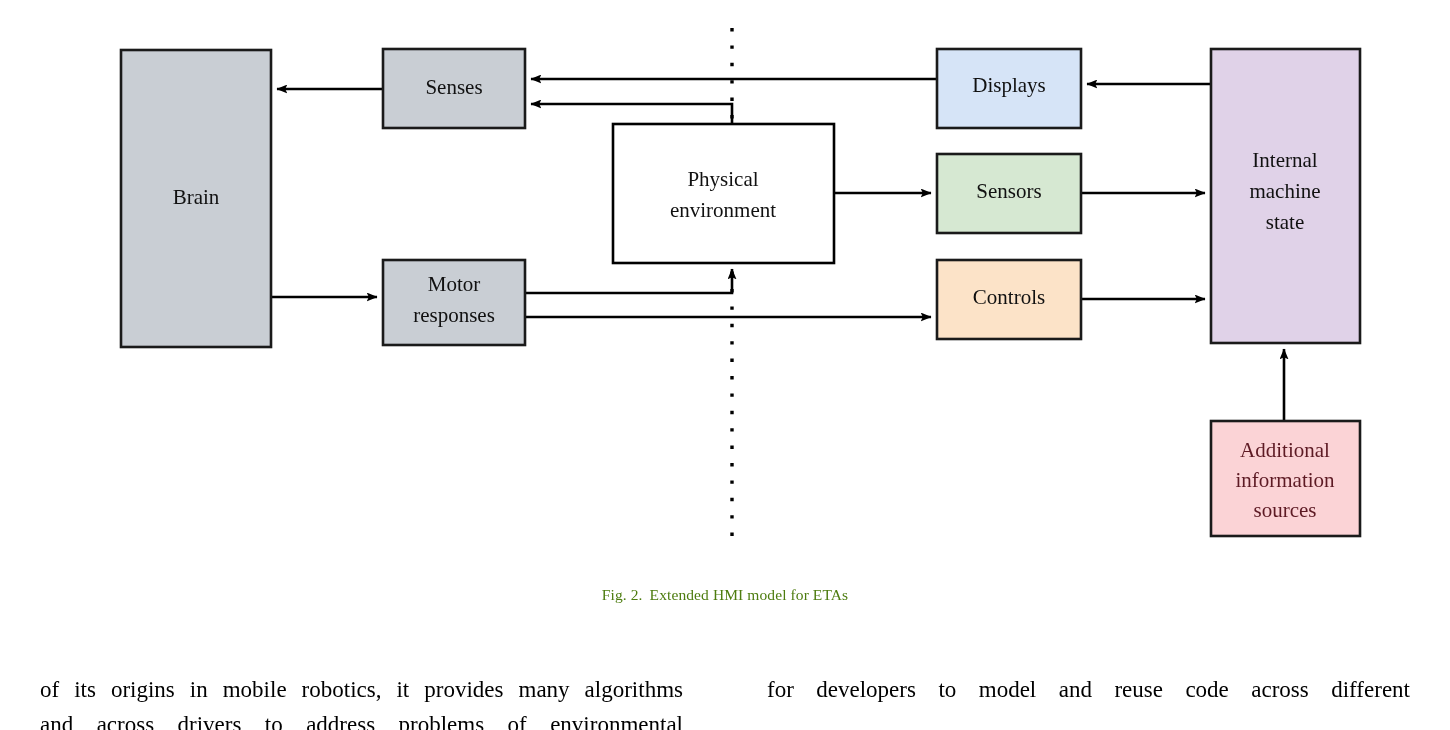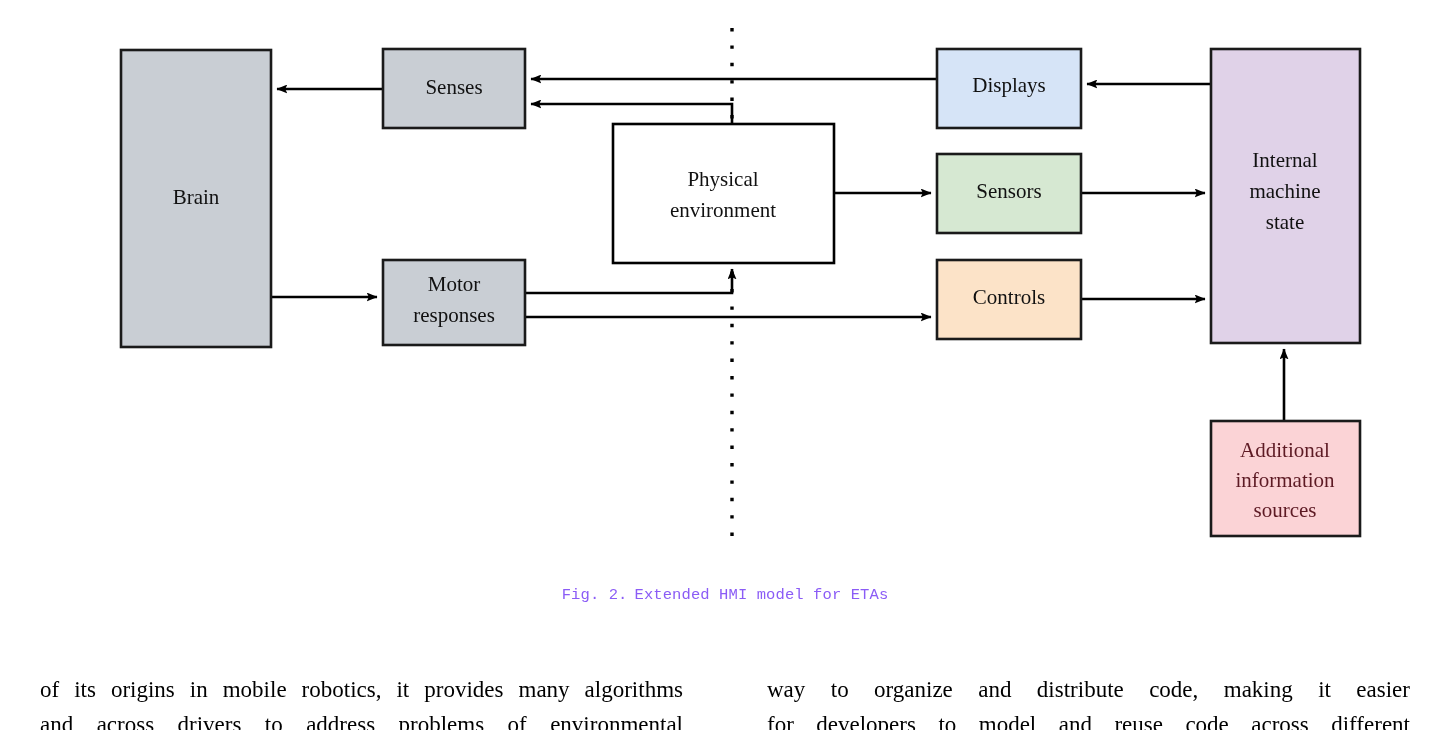--- a/index.html
+++ b/index.html
@@ -35,22 +35,22 @@
   .node-label.maroon {
     fill: #5d1a24;
   }
   .caption {
     position: absolute;
     left: 0;
     top: 586px;
     width: 1450px;
     text-align: center;
     font-size: 15.5px;
-    font-family: Liberation Mono, monospace;
-    color: #8b5cf6;
+    font-family: Liberation Serif, serif;
+    color: #4d7c0f;
     letter-spacing: 0.1px;
   }
   .caption .fignum { margin-right: 7px; }
   #columns {
     position: absolute;
     left: 0;
     top: 660px;
     width: 1450px;
     display: flex;
     gap: 60px;
@@ -165,17 +165,16 @@
 
 <div id="columns">
   <div class="text-col">
     <p>
       <span class="ln just">of its origins in mobile robotics, it provides many algorithms</span>
       <span class="ln just">and across drivers to address problems of environmental</span>
     </p>
   </div>
   <div class="text-col">
     <p>
-      <span class="ln just">way to organize and distribute code, making it easier</span>
       <span class="ln just">for developers to model and reuse code across different</span>
     </p>
   </div>
 </div>
 
 </body></html>

